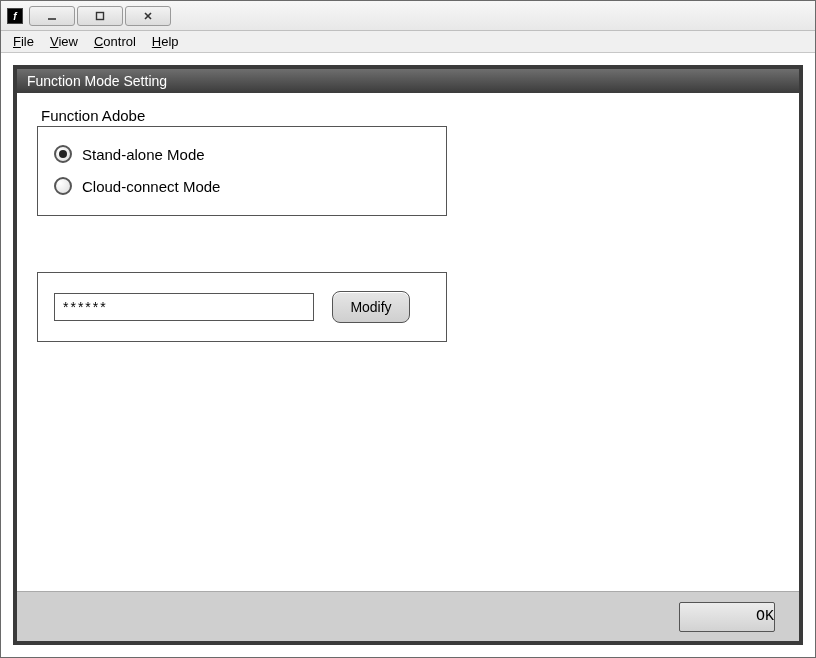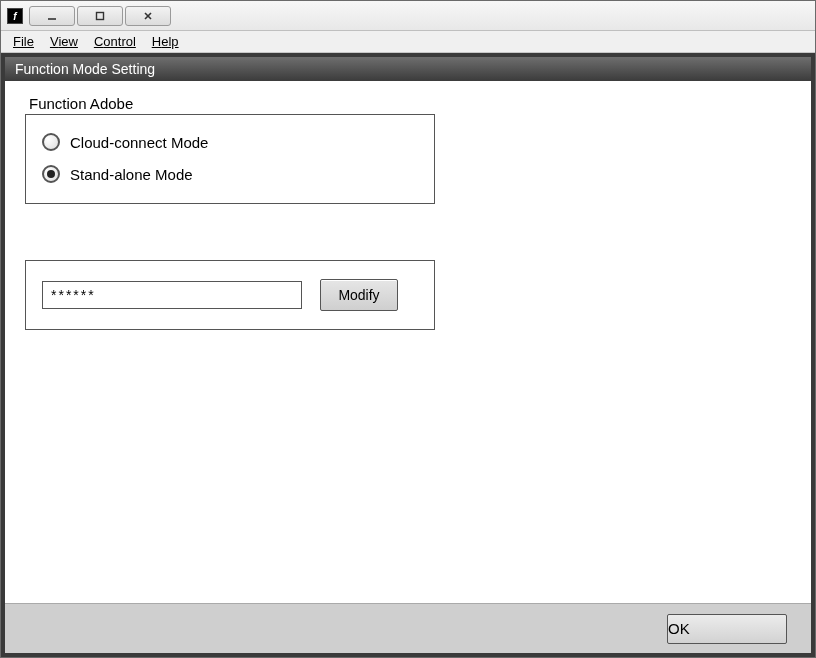--- a/index.html
+++ b/index.html
@@ -63,33 +63,32 @@
   .wc-btn svg { width: 12px; height: 12px; }
   
   .menubar {
     height: 22px;
     background: #f0f0f0;
     border-bottom: 1px solid #c7c7c7;
     display: flex;
     align-items: stretch;
     padding: 0 4px;
     font-size: 13px;
-    text-decoration: underline;
   }
   .menubar .menu-item {
     padding: 3px 8px 0 8px;
     cursor: default;
   }
   .menubar .menu-item .mn-underline {
     text-decoration: underline;
   }
   
   .content-wrap {
     flex: 1;
-    padding: 0;
+    padding: 12px;
   }
   .outer-panel {
     width: 100%; height: 100%;
     border: 4px solid #3a3a3a;
     background: #fff;
     display: flex;
     flex-direction: column;
   }
   .panel-header {
     height: 24px;
@@ -159,41 +158,42 @@
     font-family: inherit;
     letter-spacing: 2px;
   }
   .modify-btn {
     width: 78px; height: 32px;
     border: 1px solid #555;
     background: linear-gradient(#e6e6e6, #cfcfcf);
     font-size: 14px;
     text-align: center;
     line-height: 30px;
-    border-radius: 2px;
+    border-radius: 8px;
     box-shadow: inset 0 1px 0 #fff;
   }
   
   .footer-bar {
     height: 50px;
     background: #cfcfcf;
     border-top: 1px solid #aaa;
     display: flex;
     align-items: center;
     justify-content: flex-end;
     padding: 0 24px;
   }
   .ok-btn {
-    width: 120px; height: 30px;
+    width: 96px; height: 30px;
     border: 1px solid #555;
     background: linear-gradient(#ececec, #d2d2d2);
     font-size: 15px;
-    text-align: left;
+    text-align: right;
     line-height: 28px;
     border-radius: 2px;
+    font-family: Liberation Mono, monospace;
   }
 </style>
 </head>
 <body>
 
 <div class="window">
 
   <div class="titlebar">
     <div class="app-icon">f</div>
     <div class="window-controls">
@@ -233,31 +233,31 @@
 
   <div class="content-wrap">
     <div class="outer-panel">
       <div class="panel-header">Function Mode Setting</div>
 
       <div class="panel-body">
 
         <div class="section-label">Function Adobe</div>
         <div class="fieldset">
           <div class="radio-row">
+            <div class="radio-outer checked">
+                <div class="radio-inner"></div>
+              </div>
+            <div class="radio-label">Stand-alone Mode</div>
+          </div>
+          <div class="radio-row">
             <div class="radio-outer">
                 <div class="radio-inner"></div>
               </div>
             <div class="radio-label">Cloud-connect Mode</div>
           </div>
-          <div class="radio-row">
-            <div class="radio-outer checked">
-                <div class="radio-inner"></div>
-              </div>
-            <div class="radio-label">Stand-alone Mode</div>
-          </div>
         </div>
 
         <div class="gap"></div>
 
         <div class="auth-box">
           <input class="auth-input" type="text" value="******" style="">
           <div class="modify-btn">Modify</div>
         </div>
 
       </div>

